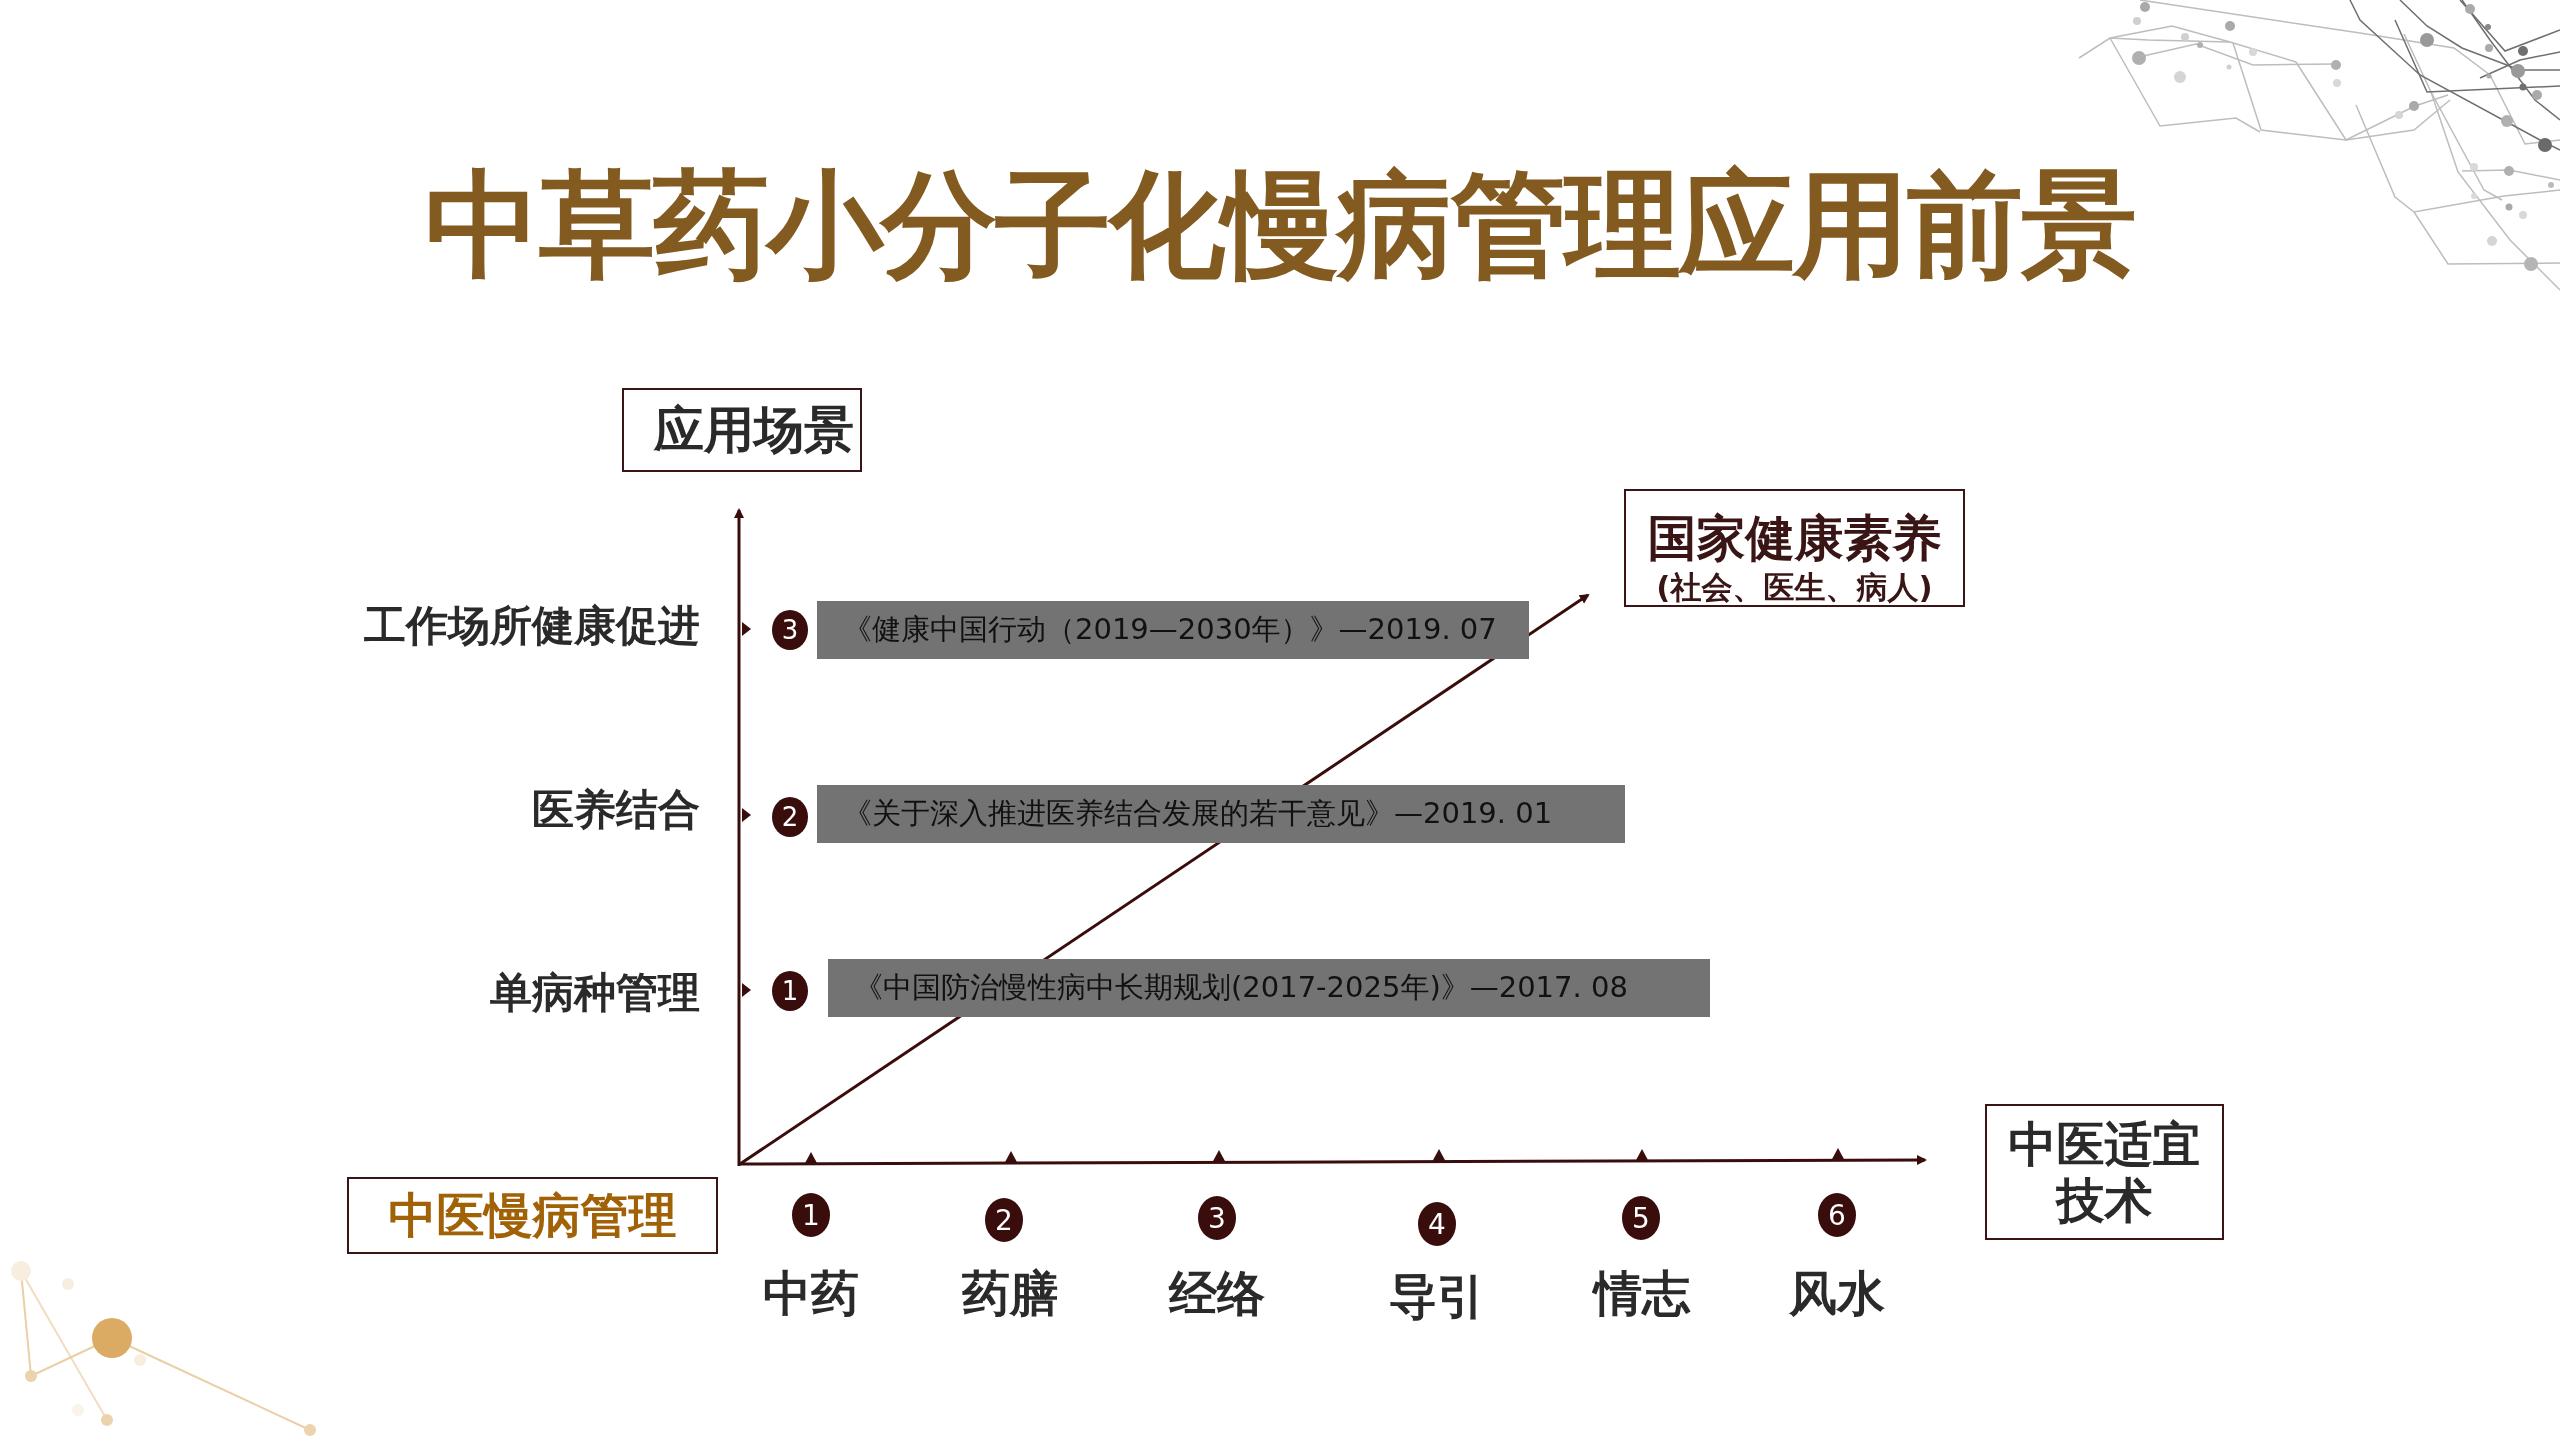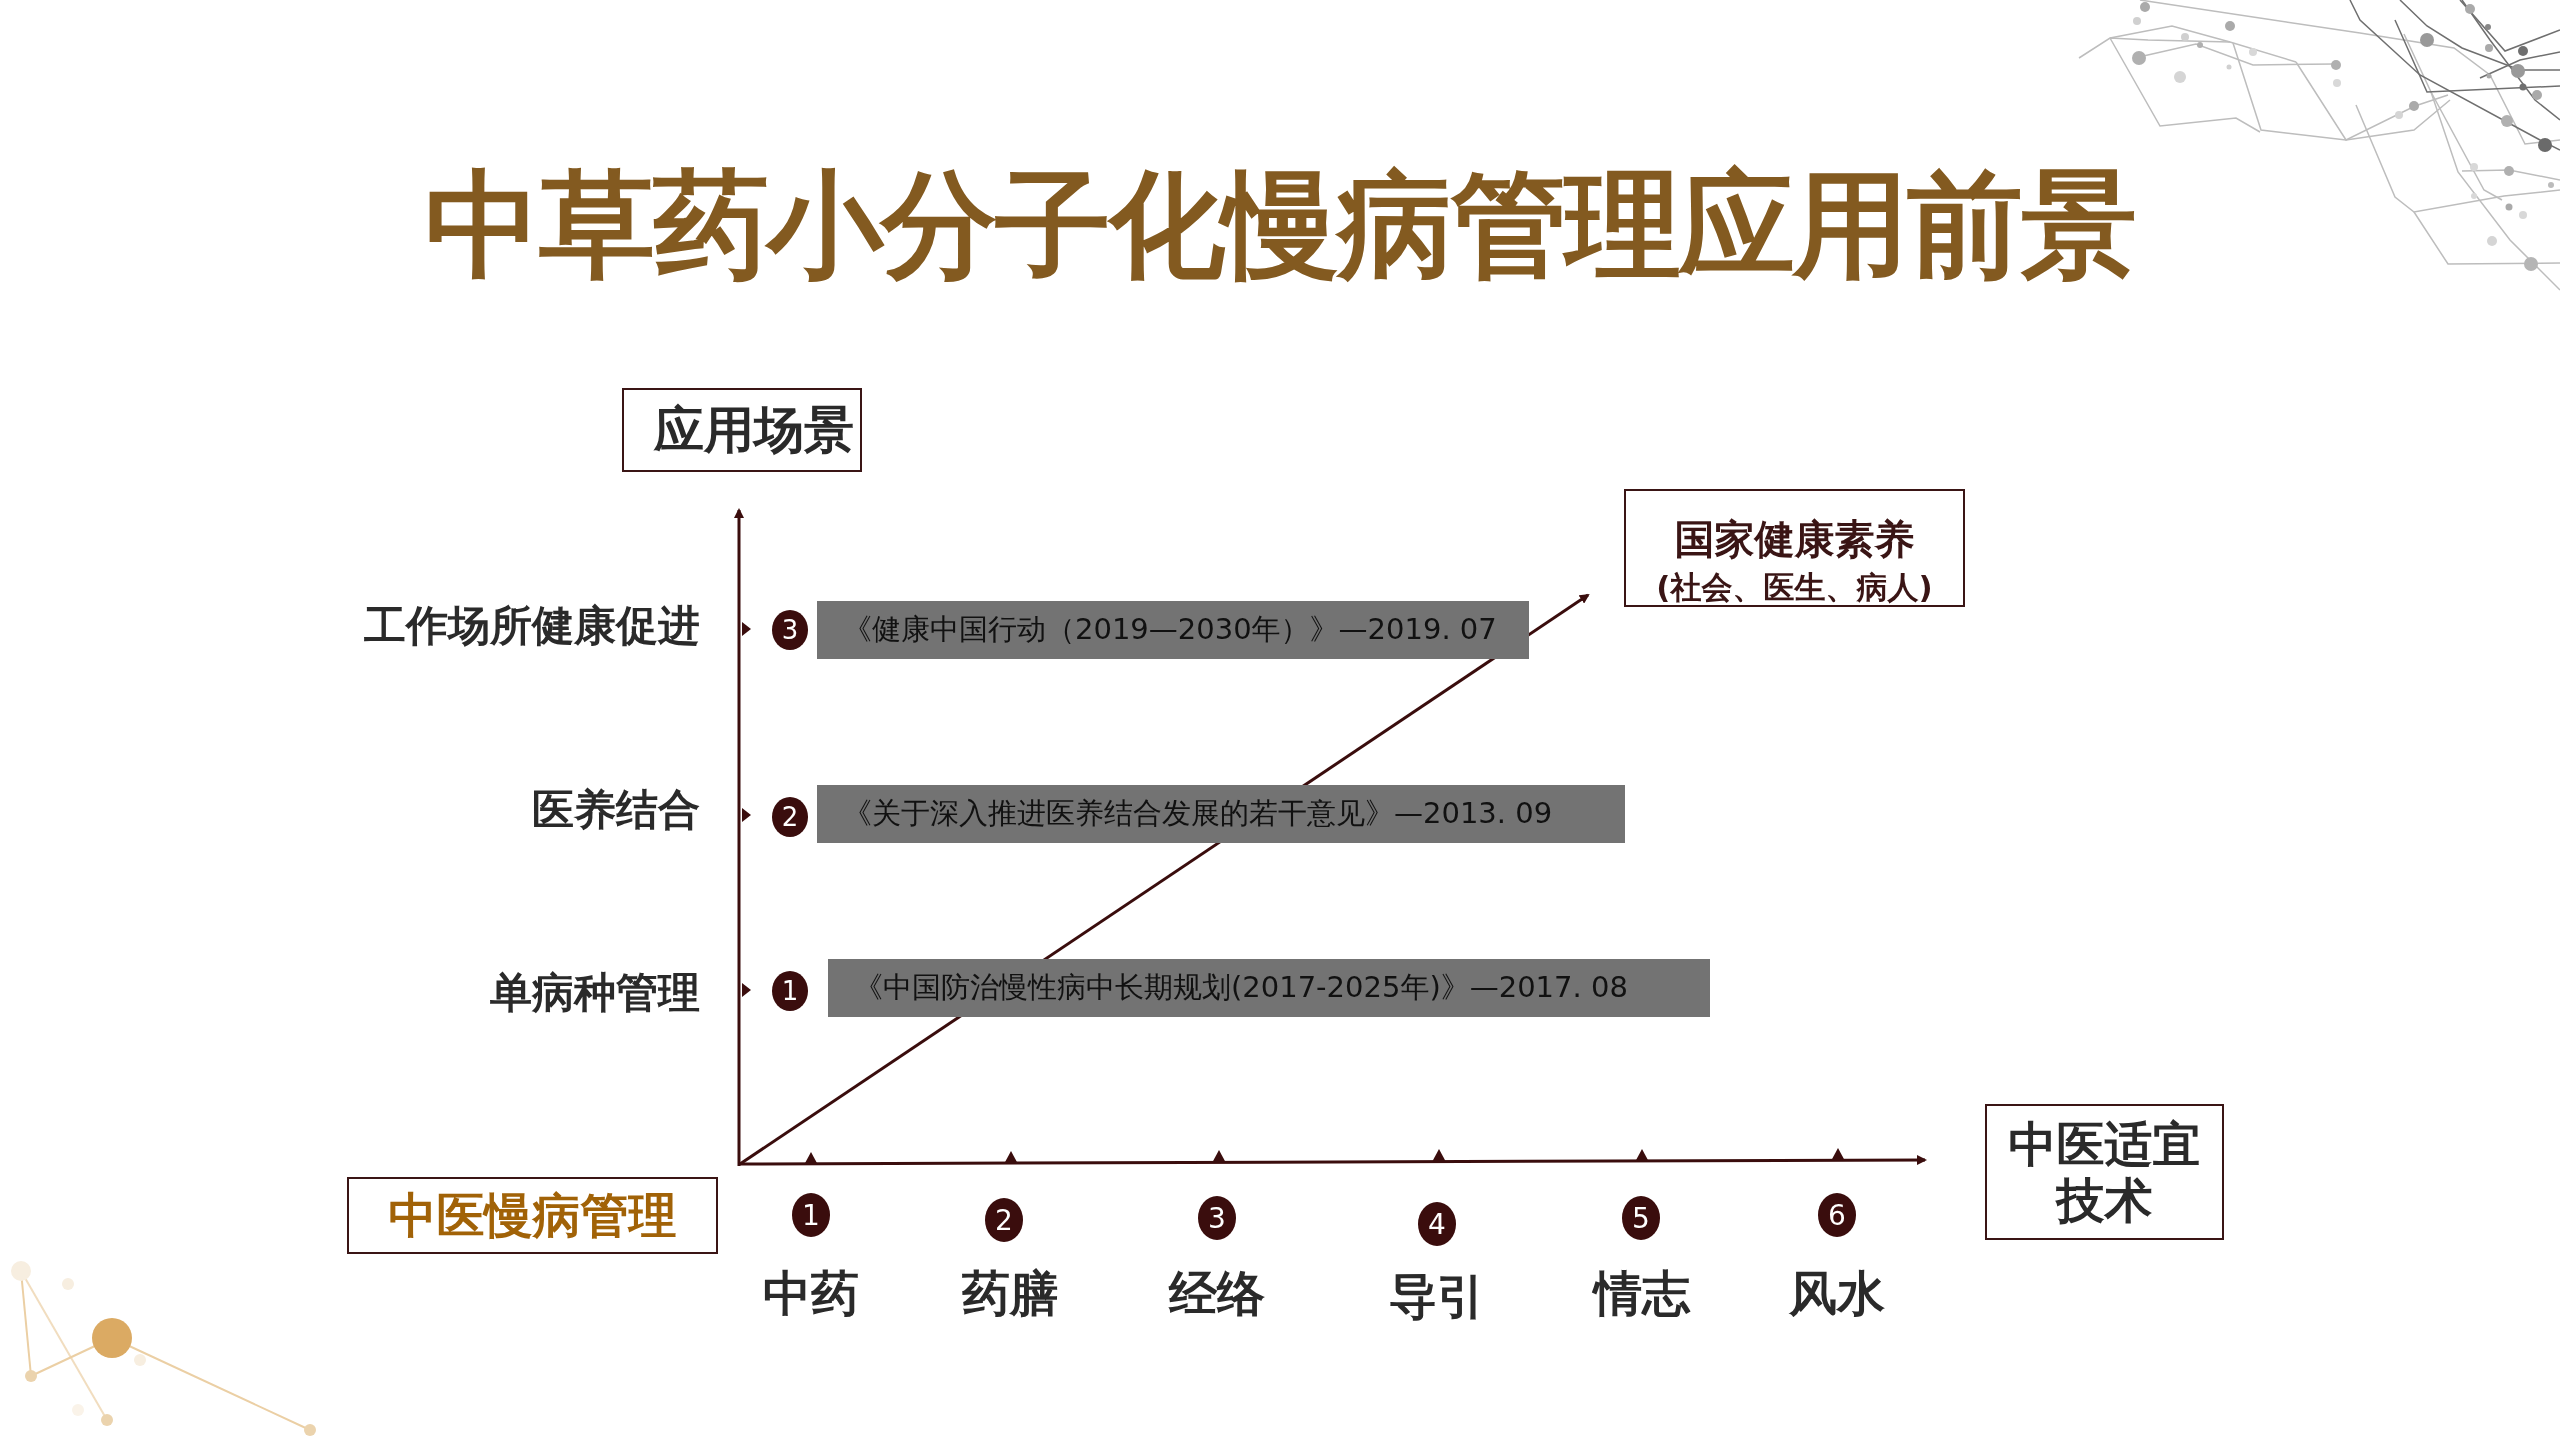--- a/index.html
+++ b/index.html
@@ -5,21 +5,21 @@
   html, body { margin:0; padding:0; }
   body { width:2560px; height:1440px; background:#ffffff; position:relative; overflow:hidden;
          font-family:"DejaVu Sans","Liberation Sans",sans-serif; }
   .abs { position:absolute; }
   .title { left:0; width:2560px; top:160px; text-align:center; font-size:116px; font-weight:bold;
            color:#835A20; letter-spacing:-2px; line-height:130px; }
   .boxed { border:2px solid #3A1515; background:#fff; display:flex; align-items:center; justify-content:center;
            box-sizing:border-box; font-weight:bold; }
   .y-label { left:622px; top:388px; width:240px; height:84px; font-size:50px; color:#2a2a2a;padding-left:24px; }
   .nat-box { left:1624px; top:489px; width:341px; height:118px; flex-direction:column; color:#3A1515; }
-  .nat-box .l1 { font-size:40px; line-height:58px;margin-top:19px; }
+  .nat-box .l1 { font-size:49px; line-height:58px;margin-top:19px; }
   .nat-box .l2 { font-size:31px; line-height:38px; }
   .tcm-box { left:347px; top:1177px; width:371px; height:77px; font-size:48px; color:#a16207; }
   .tech-box { left:1985px; top:1104px; width:239px; height:136px; flex-direction:column; font-size:48px;
               color:#2a2a2a; line-height:56px; }
   .scen { right:1860px; font-size:42px; font-weight:bold; color:#2a2a2a; text-align:right; white-space:nowrap; }
   .policy { background:#737373; height:58px; display:flex; align-items:center; font-size:29px; color:#111;
             padding-left:26px; box-sizing:border-box; white-space:nowrap; }
   .num { width:36px; height:40px; border-radius:50%; background:#3A0D0D; color:#fff; font-size:26px;
          display:flex; align-items:center; justify-content:center; font-family:"DejaVu Sans",sans-serif; }
   .xnum { width:38px; height:44px; border-radius:50%; background:#3A0D0D; color:#fff; font-size:28px;
@@ -148,21 +148,21 @@
 <div class="abs scen" style="top:965px;">单病种管理</div>
 
 <div class="abs num" style="left:772px; top:610px;">3</div>
 <div class="abs num" style="left:772px; top:797px;">2</div>
 <div class="abs num" style="left:772px; top:971px;">1</div>
 
 <div class="abs policy" style="left:817px; top:601px; width:712px;">
   <span>《健康中国行动（2019—2030年）》—2019. 07</span>
 </div>
 <div class="abs policy" style="left:817px; top:785px; width:808px;">
-  <span>《关于深入推进医养结合发展的若干意见》—2013. 09</span>
+  <span>《关于深入推进医养结合发展的若干意见》—2019. 01</span>
 </div>
 <div class="abs policy" style="left:828px; top:959px; width:882px;">
   <span>《中国防治慢性病中长期规划(2017-2025年)》—2017. 08</span>
 </div>
 
 <div class="abs boxed tcm-box">
   <span>中医慢病管理</span>
 </div>
 
 <div class="abs boxed tech-box">

